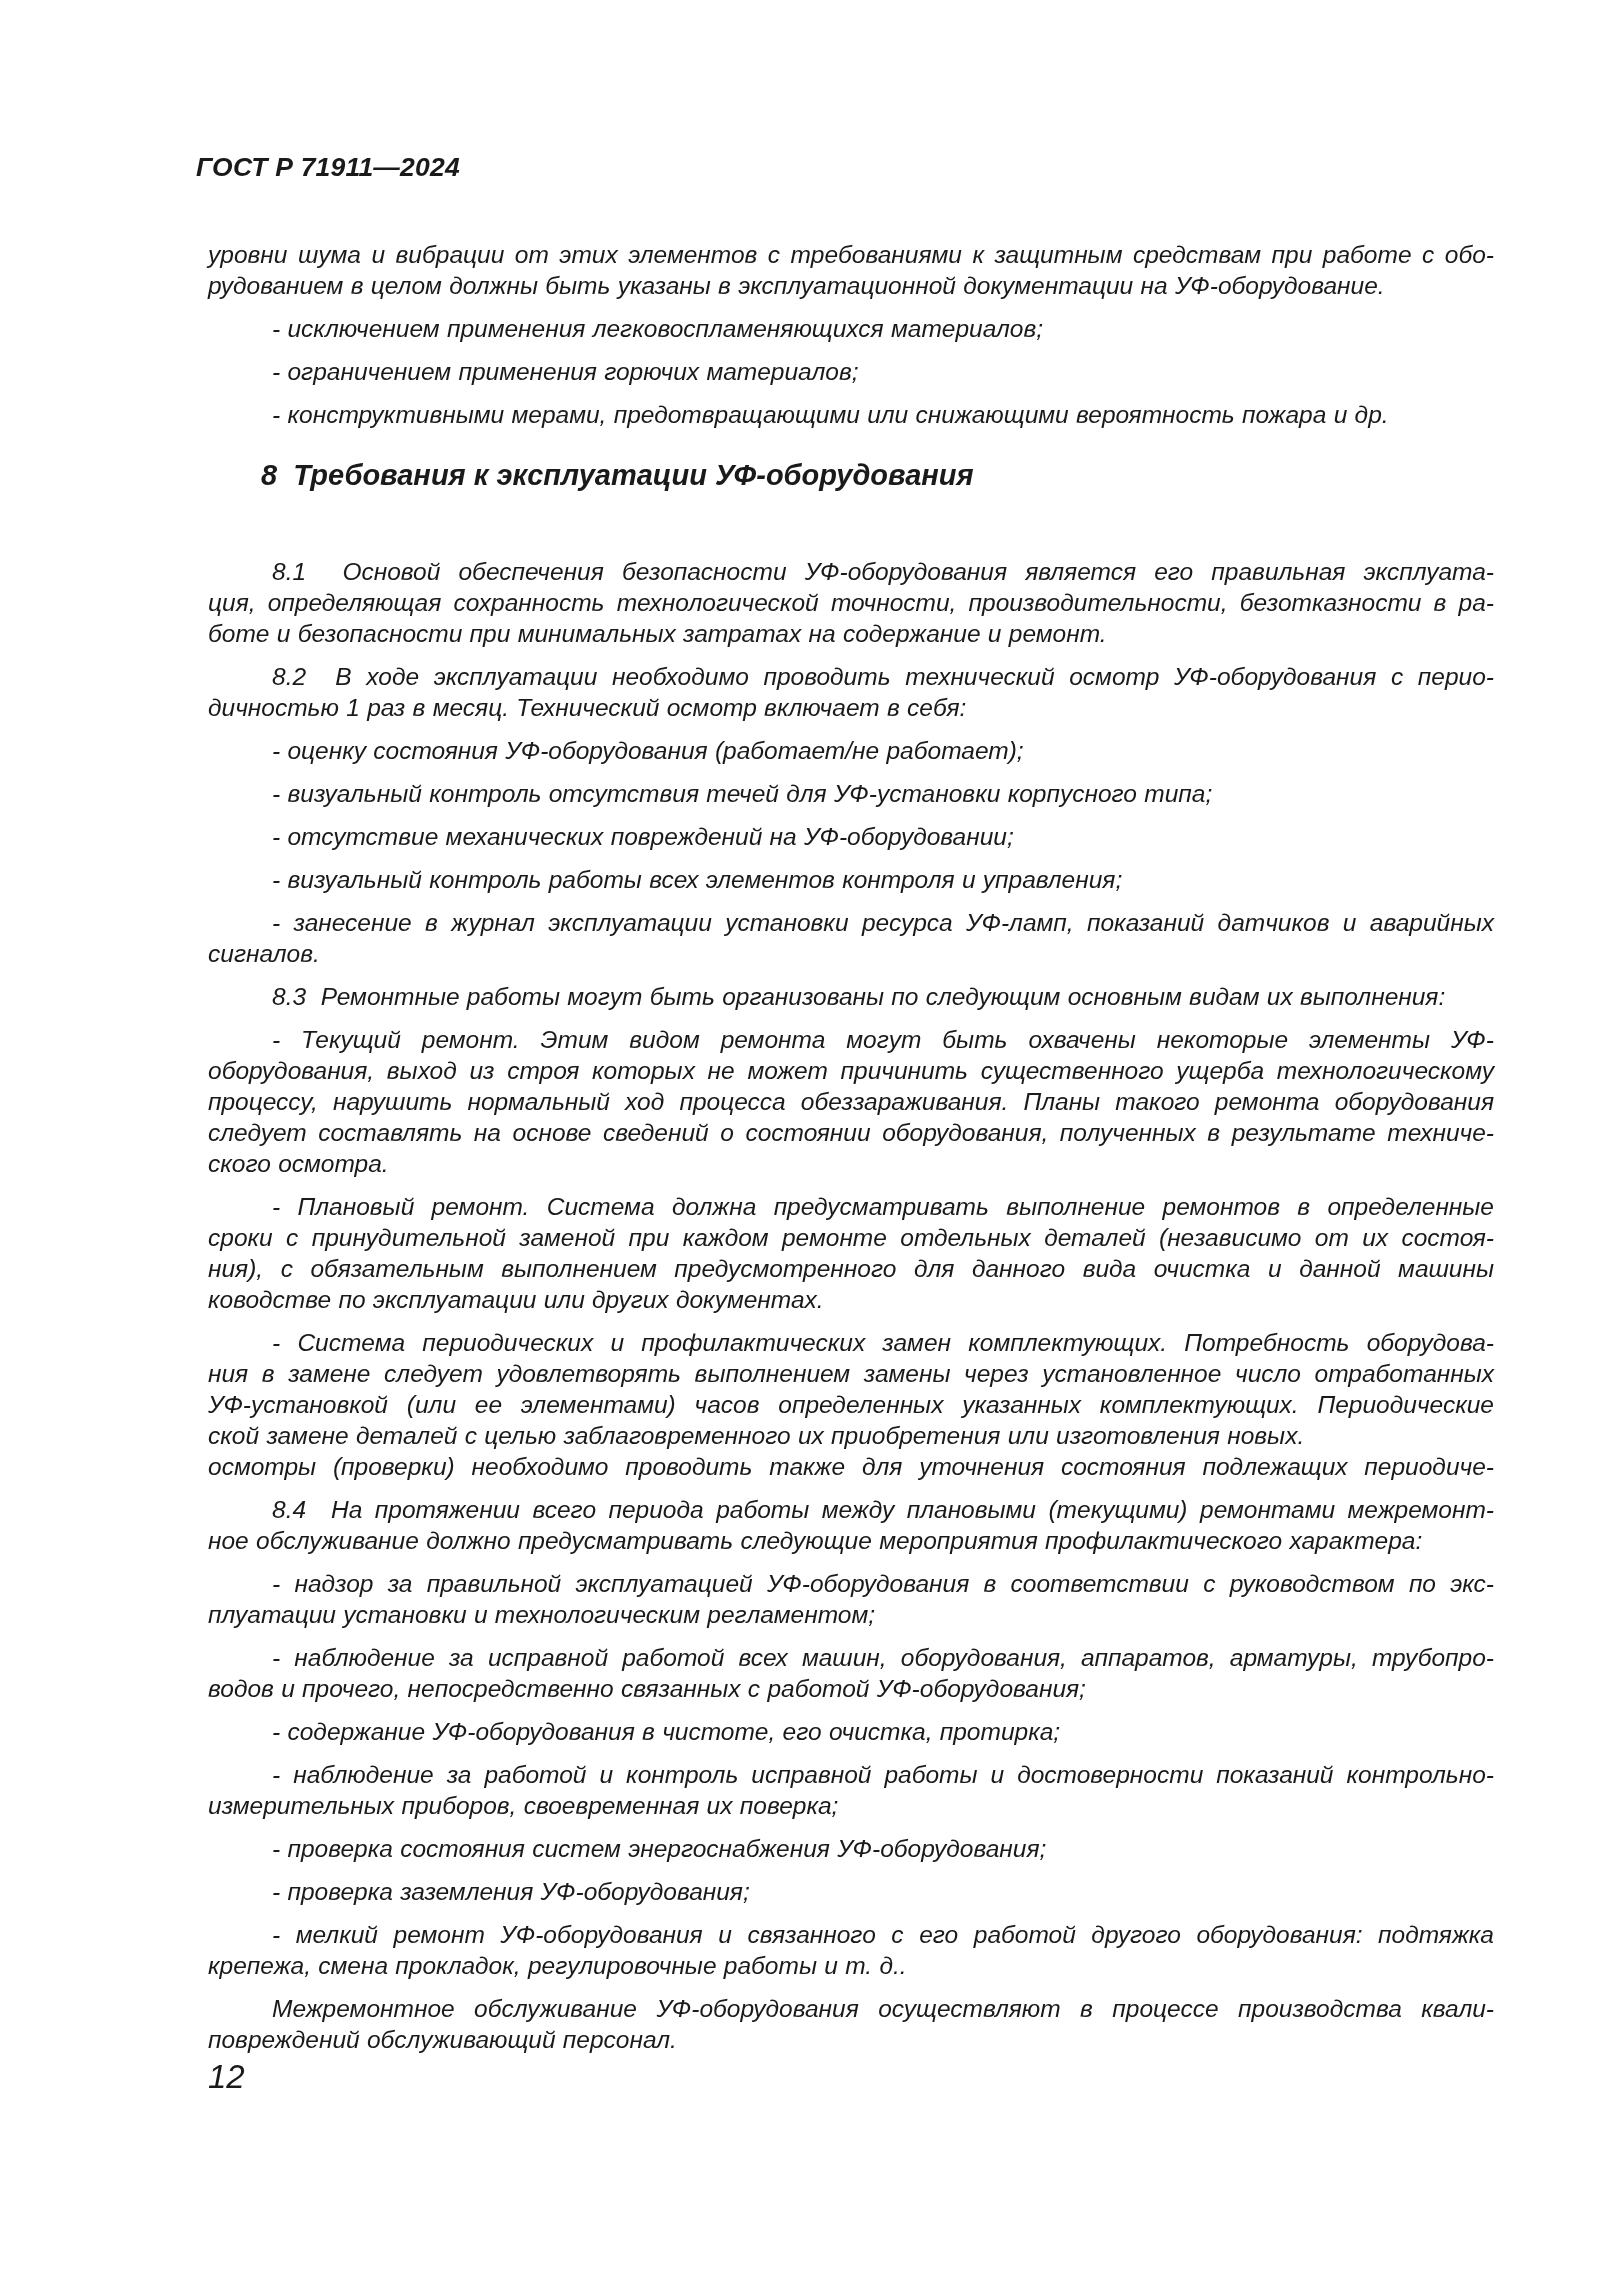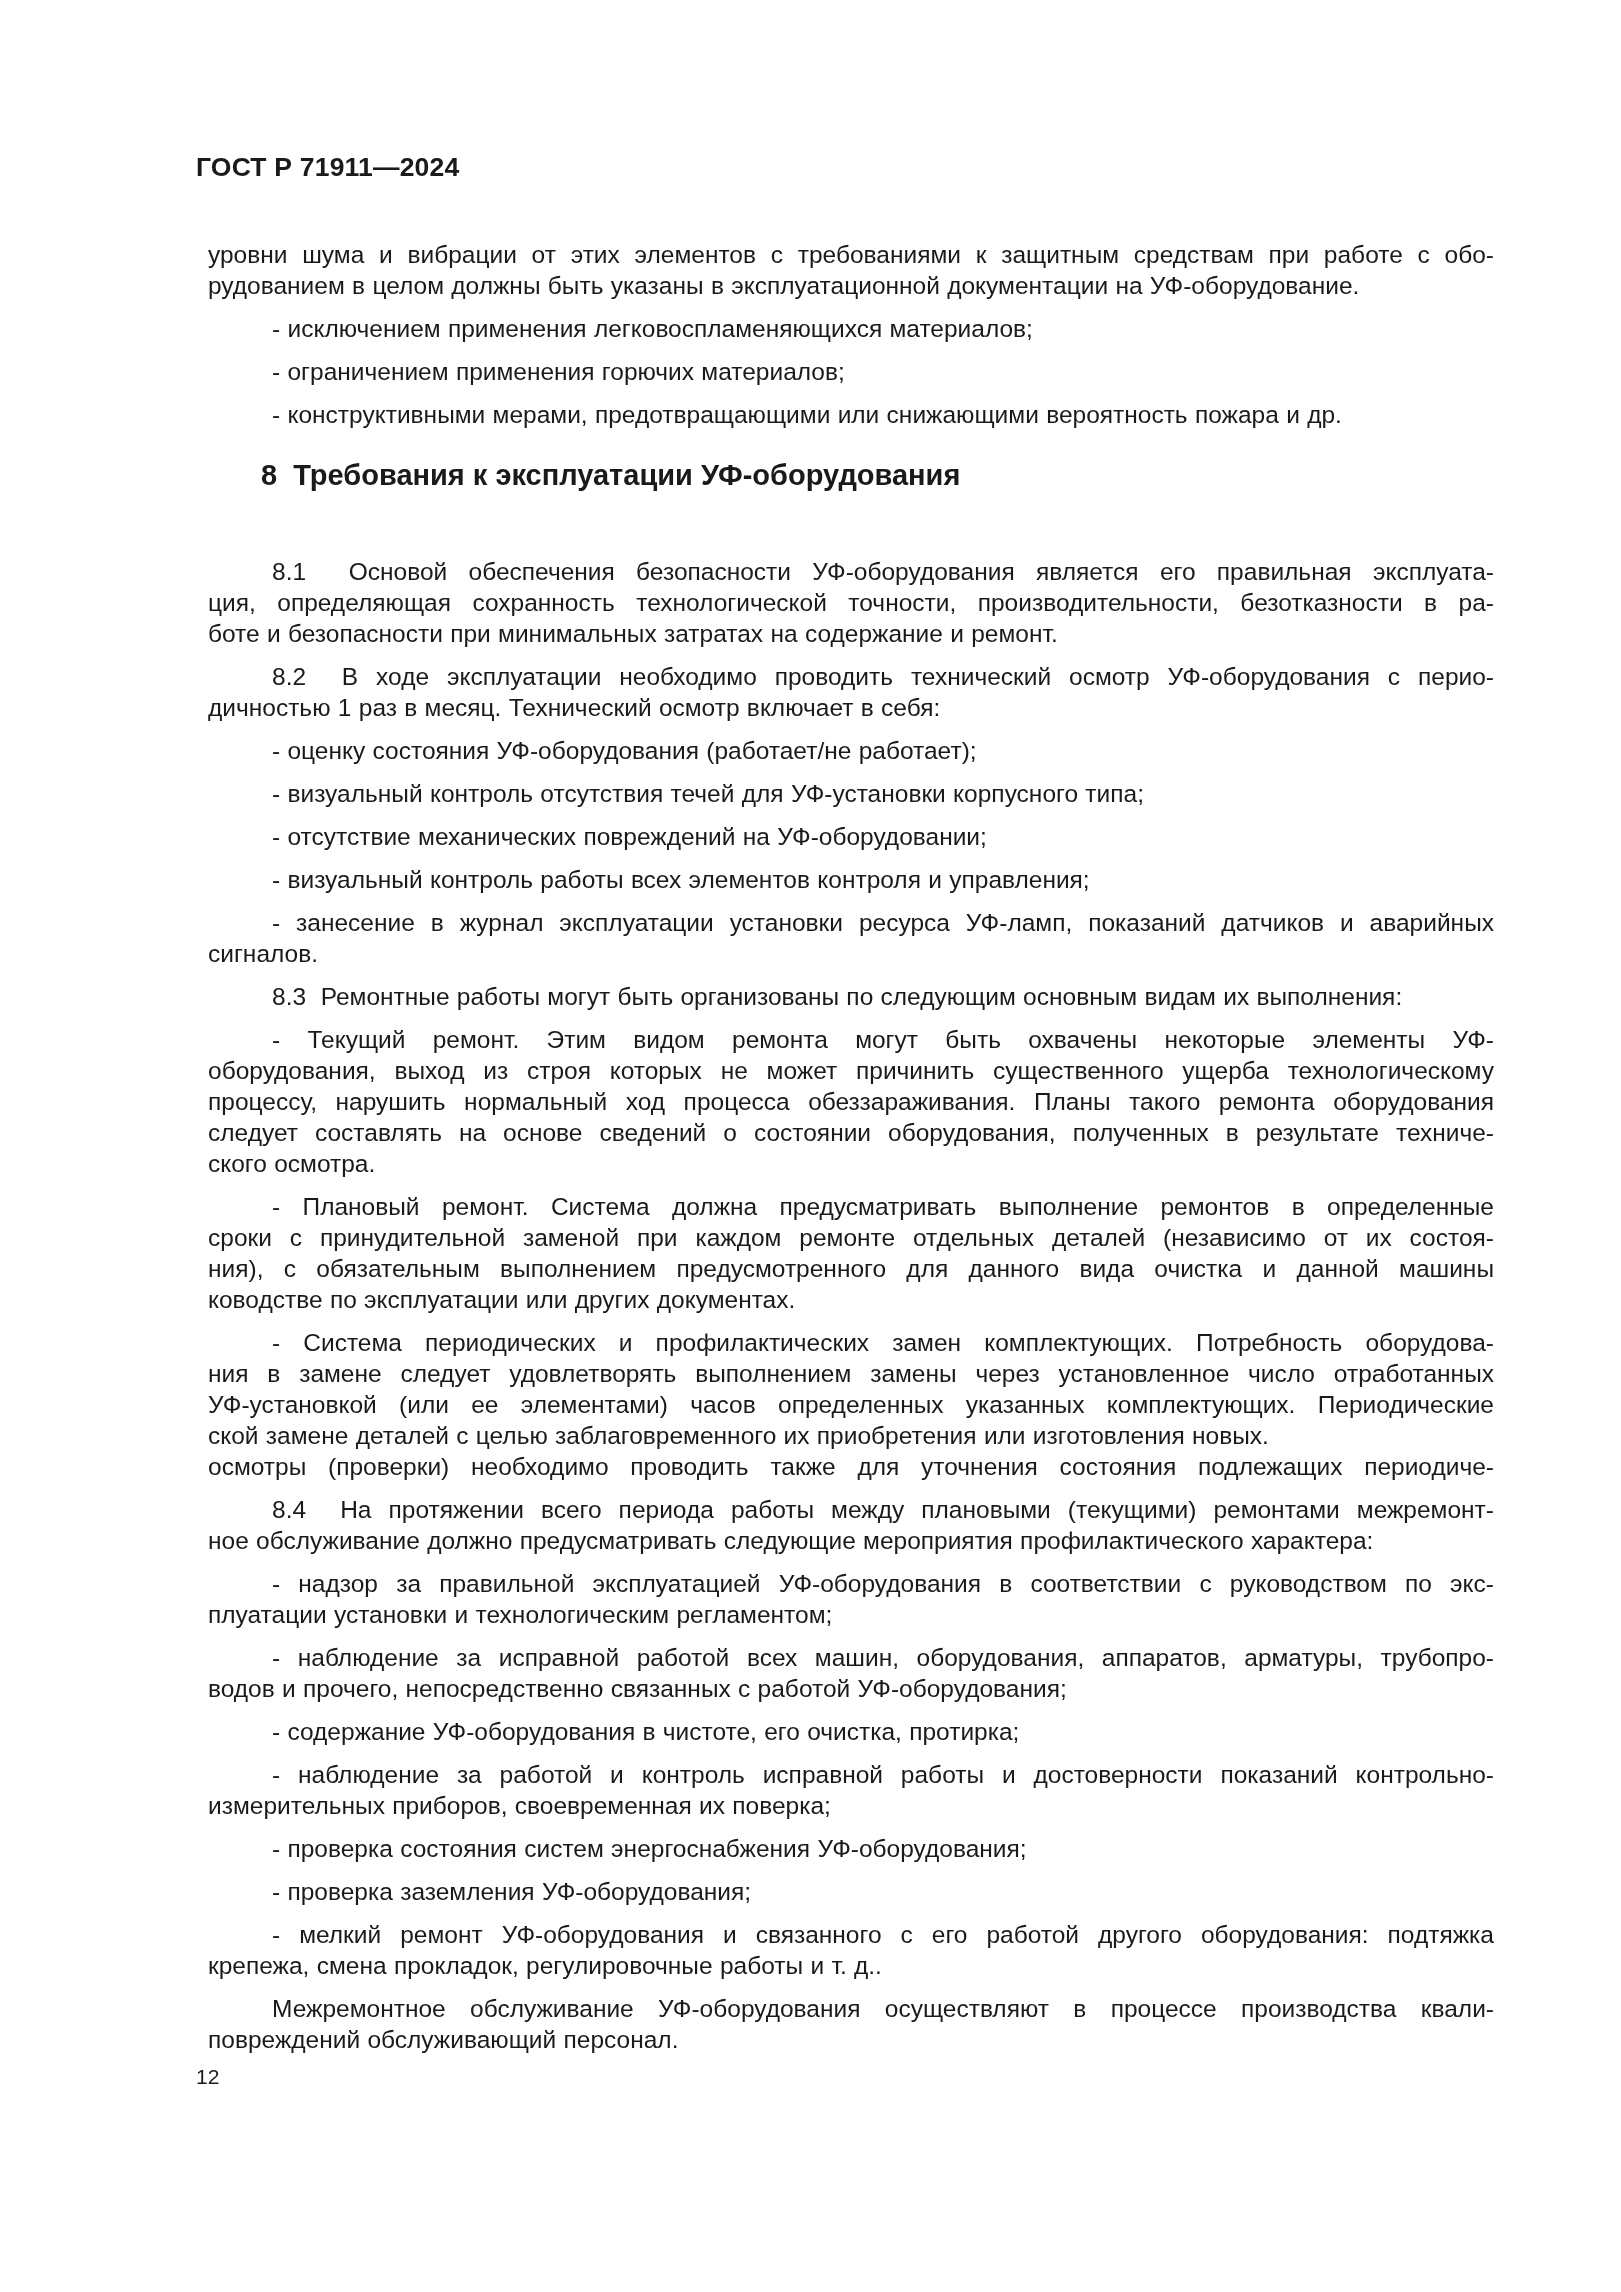--- a/index.html
+++ b/index.html
@@ -4,21 +4,21 @@
 <style>
   html, body { margin: 0; padding: 0; }
   body {
     width: 1621px;
     height: 2293px;
     background: #ffffff;
     position: relative;
     font-family: "Liberation Sans", "DejaVu Sans", sans-serif;
     color: #1a1a1a;
   }
-  .page { position: absolute; left: 0; top: 0; width: 1621px; height: 2293px; }
+  .page { position: absolute; left: 0; top: 0; width: 1621px; height: 2293px; font-style: italic; }
   .content {
     position: absolute;
     left: 196px;
     top: 154px;
     width: 1310px;
   }
   .doc-header {
     font-size: 26.5px;
     font-weight: bold;
     line-height: 26.5px;
@@ -39,23 +39,23 @@
   .line.indent { text-indent: 64px; text-align: center; }
   .section-heading {
     font-size: 29px;
     font-weight: bold;
     line-height: 43px;
     margin: 24px 0 59px 0;
     padding-left: 65px;
   }
   .page-number {
     position: absolute;
-    left: 196px;
+    left: 208px;
     top: 2062px;
-    font-size: 21px;
+    font-size: 33px;
     line-height: 29px;
   }
 </style>
 </head>
 <body>
 
 <div class="page">
   <div class="content">
     <div class="doc-header">ГОСТ Р 71911—2024</div>
 

